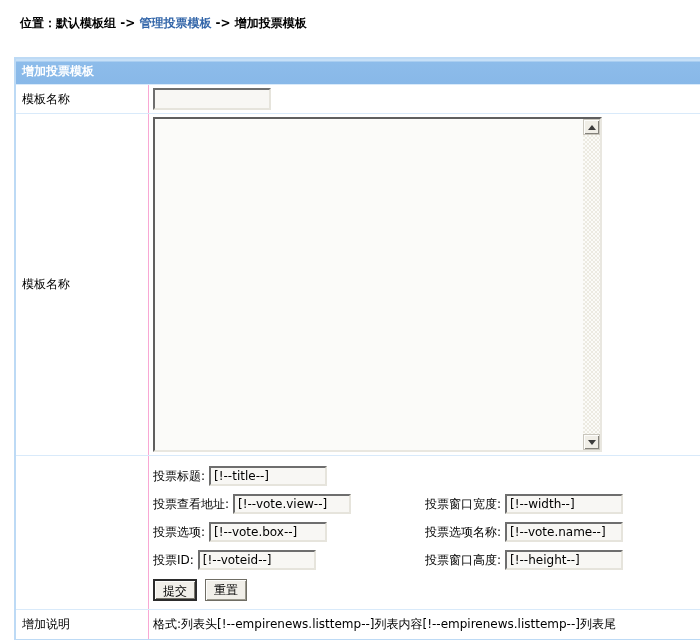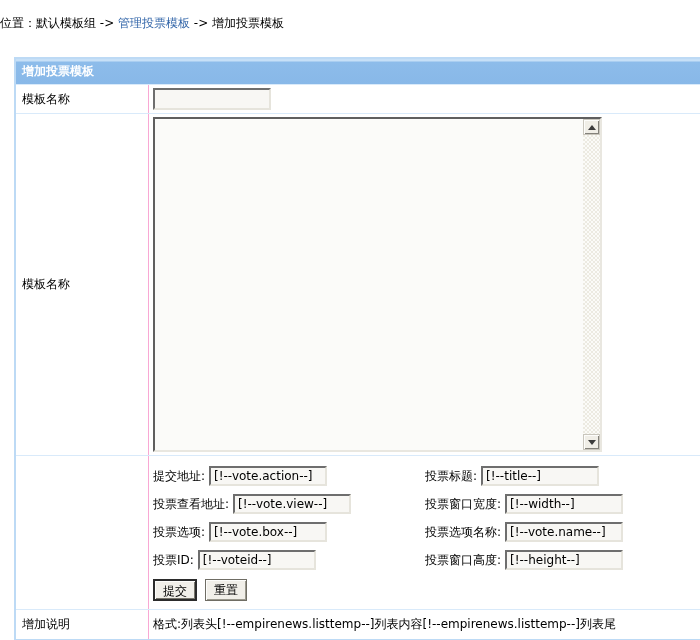--- a/index.html
+++ b/index.html
@@ -2,21 +2,21 @@
 <html><head>
 <meta charset="utf-8">
 <style>
   html,body { margin:0; padding:0; }
   body {
     width:700px; height:640px; background:#ffffff;
     font-family:"DejaVu Sans","Liberation Sans",sans-serif;
     font-size:12px; color:#000000; overflow:hidden;
   }
   
-  .breadcrumb { padding:16px 0 0 0; line-height:15px; height:15px; }
+  .breadcrumb { padding:16px 0 0 20px; line-height:15px; height:15px;font-weight:bold; }
   .bc-link { color:#3366A9; text-decoration:none; cursor:pointer; }
 
   
   .panel {
     margin:26px 0 0 14px; width:686px;
     border:2px solid #BDDAF5; background:#000000;
   }
   .panel-header {
     height:25px; line-height:25px; padding-left:6px;
     color:#ffffff; font-weight:bold;
@@ -124,24 +124,20 @@
         </div>
       </div>
     </div>
   </div>
 
   <div class="trow">
     <div class="label-cell"></div>
     <div class="value-cell fields-cell">
 
       <div class="field-line">
-        <div class="f-left">
-          <span class="f-label">提交地址:</span>
-          <input type="text" class="sunken f-input" value="[!--vote.action--]" style="">
-        </div>
         <div class="f-right">
           <span class="f-label">投票标题:</span>
           <input type="text" class="sunken f-input" value="[!--title--]" style="">
         </div>
       </div>
 
       <div class="field-line">
         <div class="f-left">
           <span class="f-label">投票查看地址:</span>
           <input type="text" class="sunken f-input" value="[!--vote.view--]" style="">

